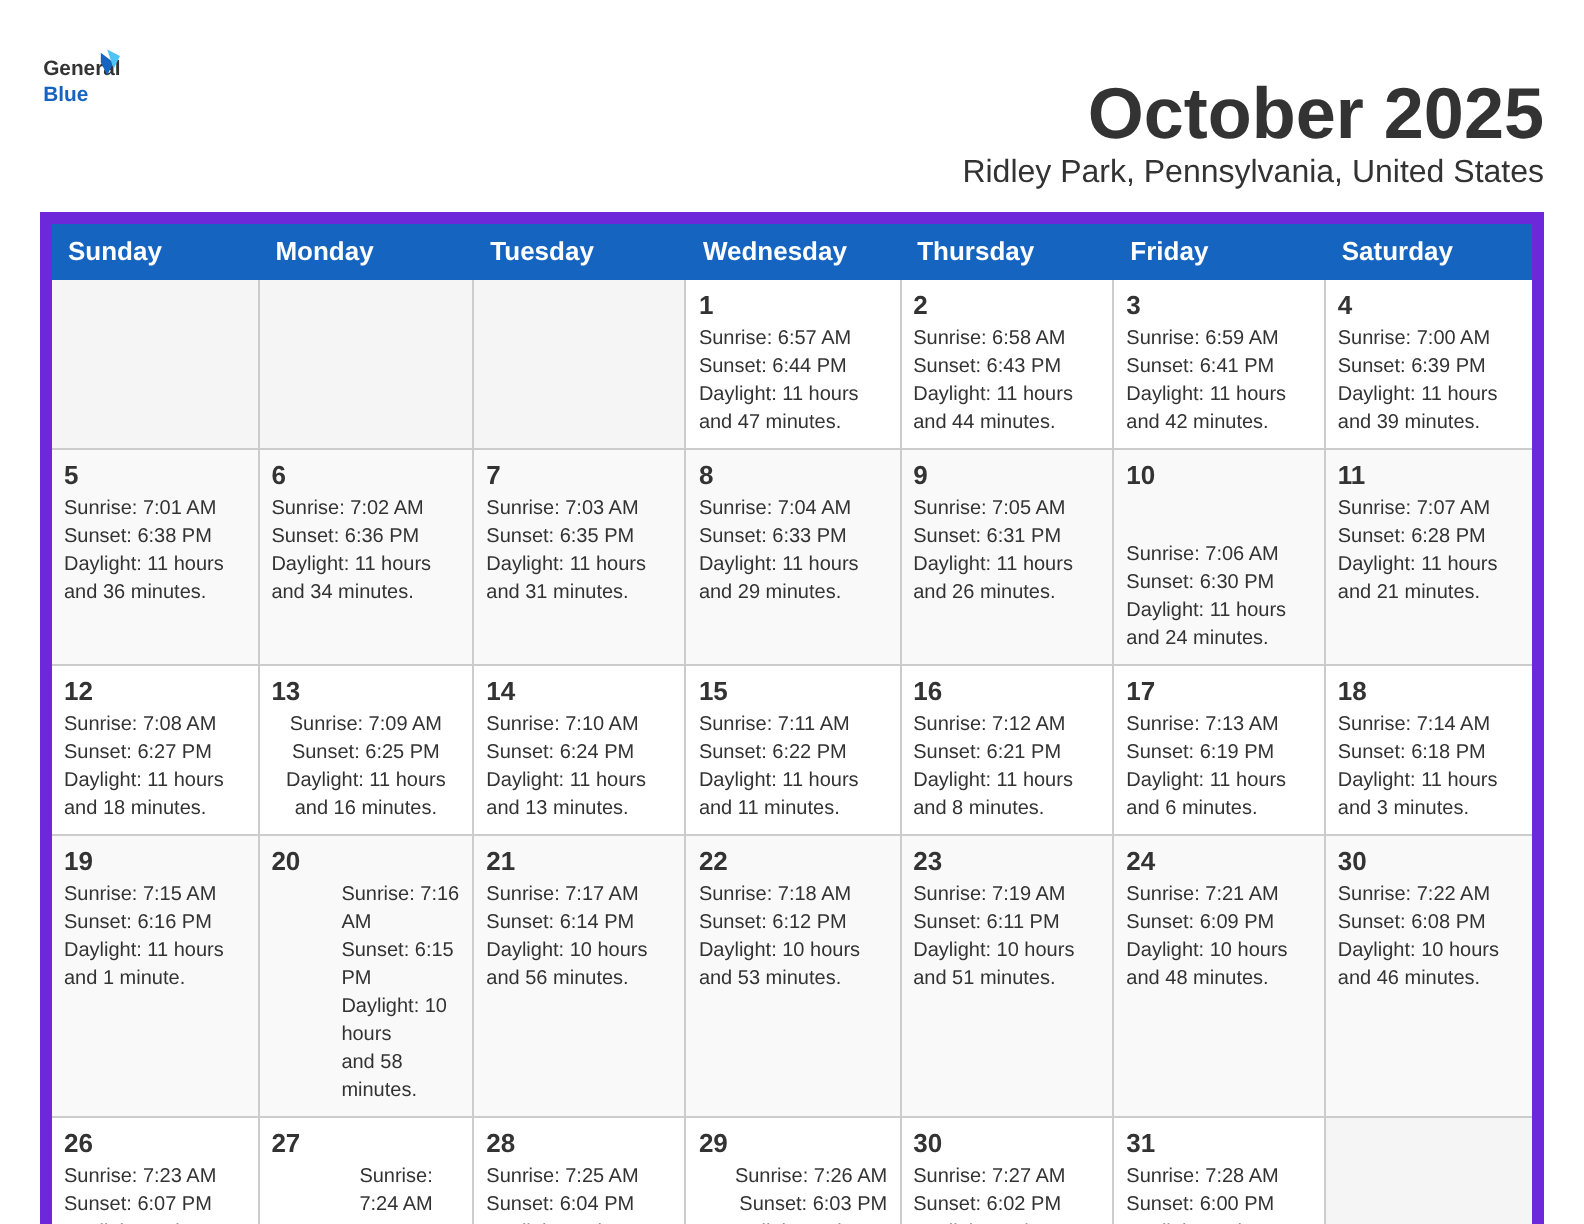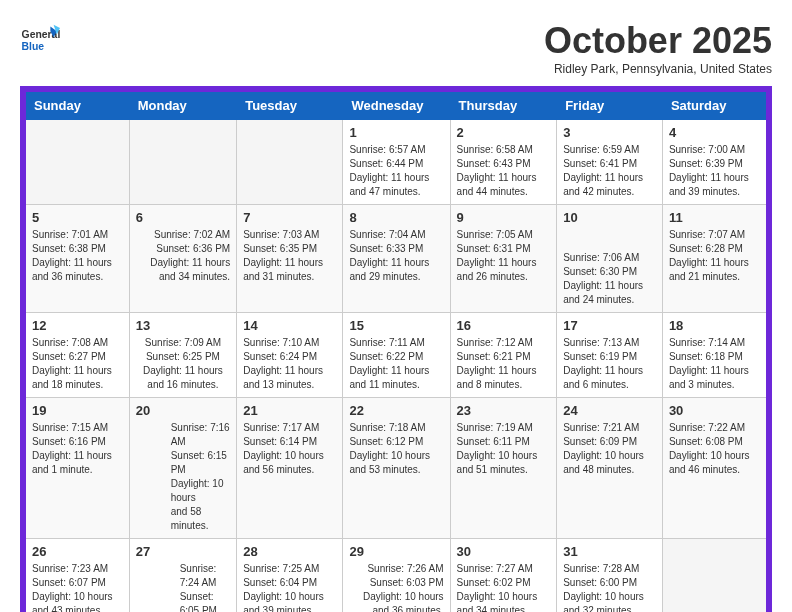--- a/index.html
+++ b/index.html
@@ -20,28 +20,29 @@
       display: flex;
       align-items: center;
       gap: 4px;
     }
     .logo-icon {
       width: 40px;
       height: 40px;
     }
     .title-section {
       text-align: right;
+      margin-top: 16px;
     }
     .calendar-title {
       font-size: 36px;
       font-weight: bold;
       color: #333;
     }
     .calendar-subtitle {
-      font-size: 12px;
+      font-size: 16px;
       color: #333;
     }
     .calendar {
       width: 100%;
       border-collapse: collapse;
       border: 6px solid #6d28d9;
       padding-left: 43px;
     }
     .calendar th {
       background-color: #1565c0;
@@ -148,21 +149,21 @@
       <tr class="week-row">
         <td>
           <div class="day-number">5</div>
           <div class="day-info" style="white-space: pre-line;">Sunrise: 7:01 AM
 Sunset: 6:38 PM
 Daylight: 11 hours
 and 36 minutes.</div>
         </td>
         <td>
           <div class="day-number">6</div>
-          <div class="day-info" style="white-space: pre-line; text-align: right;">Sunrise: 7:02 AM
+          <div class="day-info" style="white-space: pre-line;">Sunrise: 7:02 AM
 Sunset: 6:36 PM
 Daylight: 11 hours
 and 34 minutes.</div>
         </td>
         <td>
           <div class="day-number">7</div>
           <div class="day-info" style="white-space: pre-line;">Sunrise: 7:03 AM
 Sunset: 6:35 PM
 Daylight: 11 hours
 and 31 minutes.</div>

